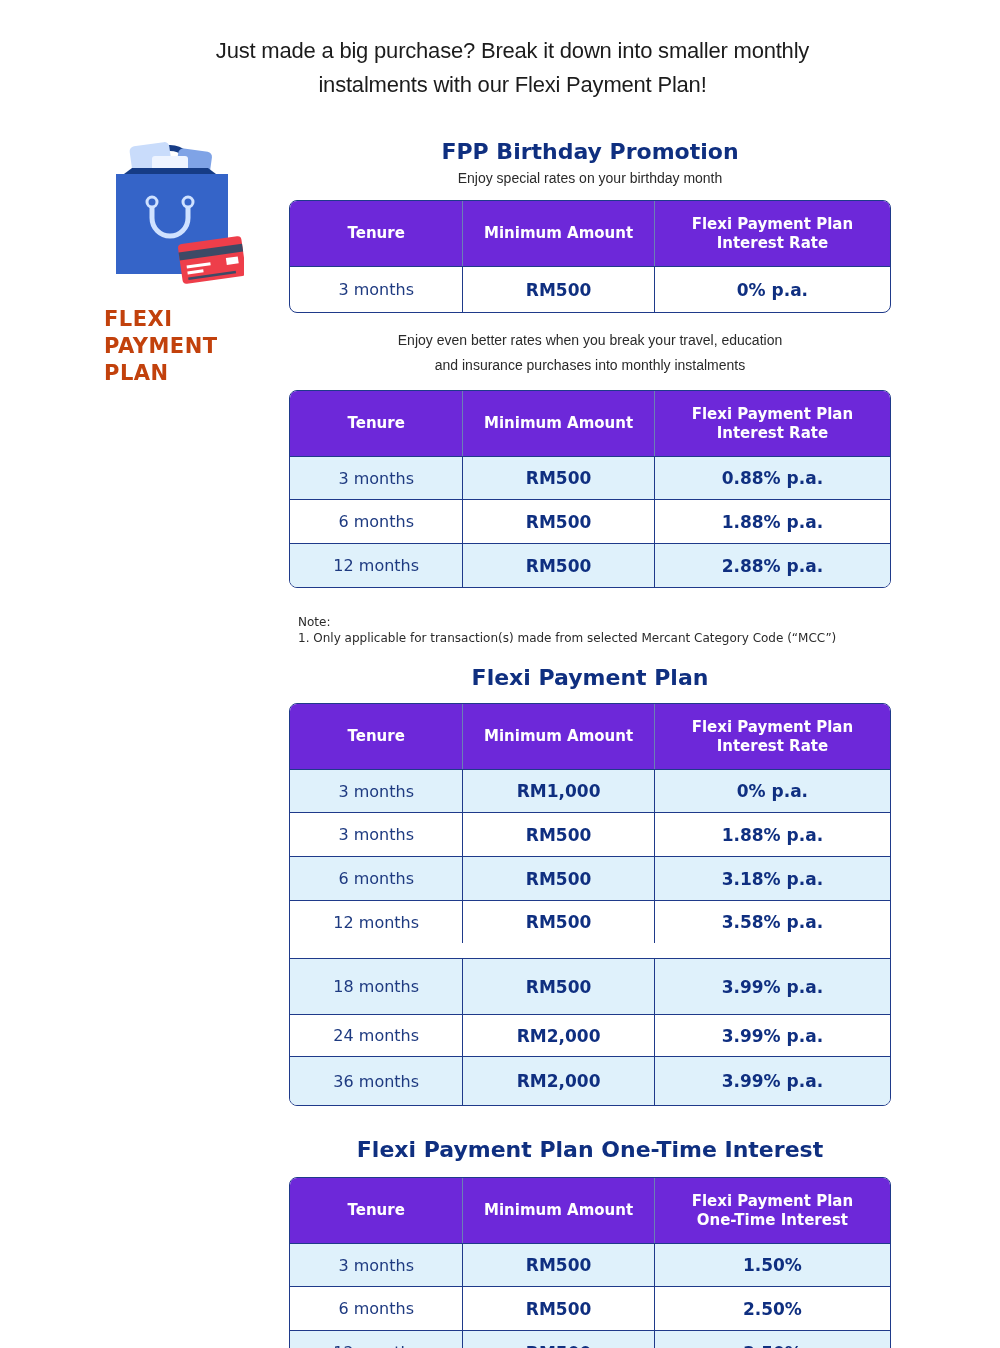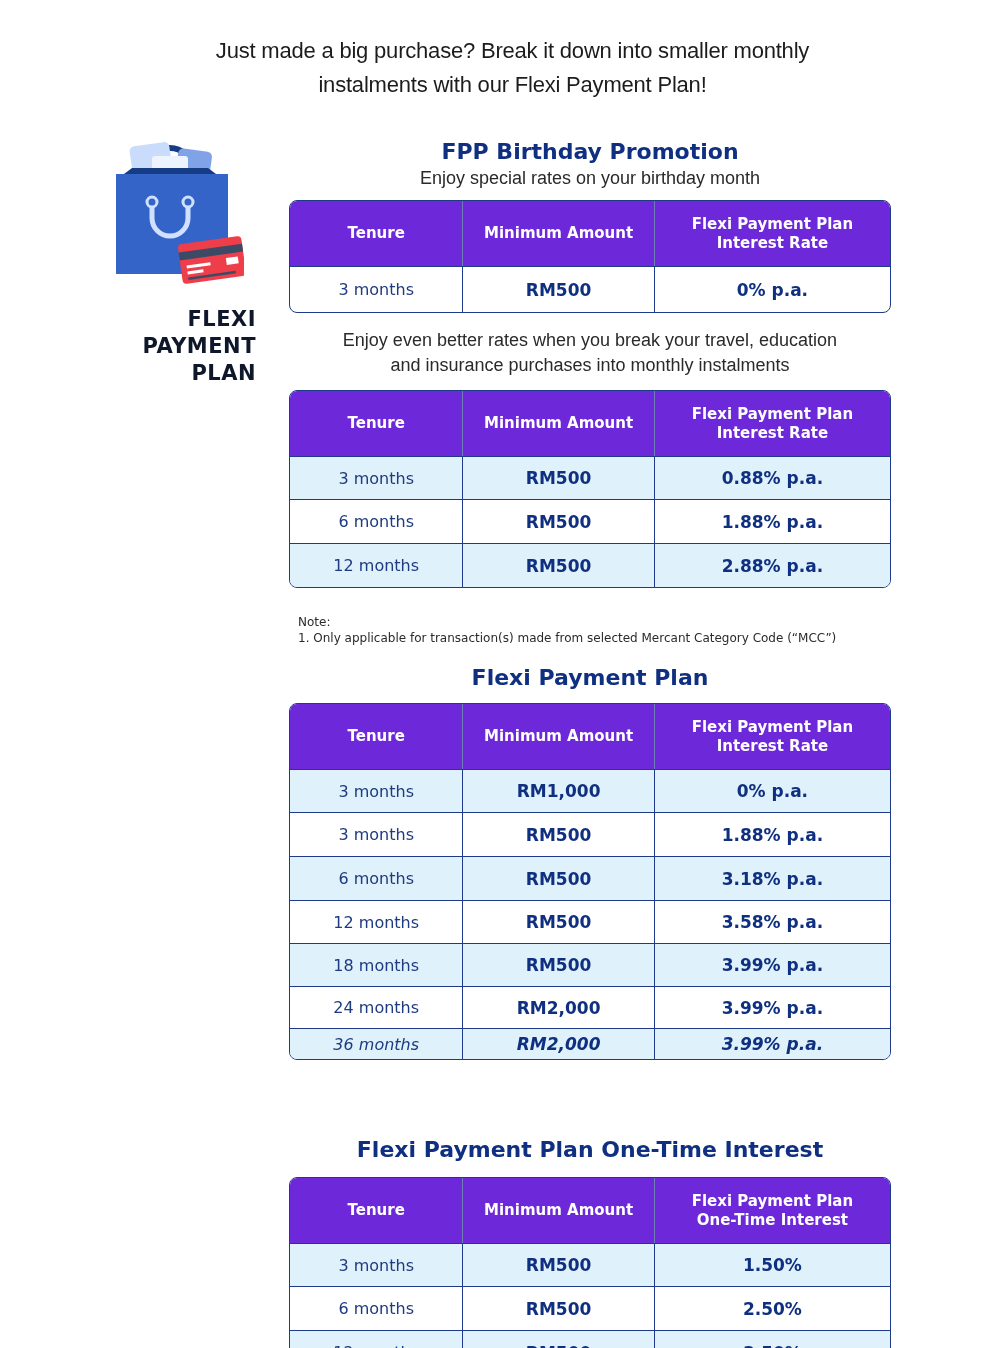--- a/index.html
+++ b/index.html
@@ -9,33 +9,33 @@
   .headline {
     position: absolute; left: 0; top: 34px; width: 1025px;
     text-align: center; font-size: 22px; line-height: 34px; color: #1c1c1c;
     font-family: "Liberation Sans", sans-serif; letter-spacing: -0.2px;
   }
   .headline span { display: block; }
 
   .brand { position: absolute; left: 104px; top: 130px; width: 140px; }
   .brand svg { display: block; margin-left: 4px; }
   .brand-title {
-    position: absolute; left: 16px; top: 176px; width: 136px;
-    text-align: right; color: #0f172a; font-weight: bold; font-size: 21px;
+    position: absolute; left: 0; top: 176px; width: 136px;
+    text-align: left; color: #c2410c; font-weight: bold; font-size: 21px;
     line-height: 27px; letter-spacing: 0.5px; font-family: "DejaVu Sans", sans-serif;
   }
   .brand-title span { display: block; }
 
   .section { position: absolute; left: 289px; width: 602px; }
   .sec-title {
     text-align: center; color: #0f2f80; font-weight: bold; font-size: 22px;
     line-height: 28px; font-family: "DejaVu Sans", sans-serif;
   }
   .sec-sub {
-    text-align: center; color: #2a2a2a; font-size: 18px; line-height: 25px;
+    text-align: center; color: #2a2a2a; font-size: 14px; line-height: 25px;
     font-family: "Liberation Sans", sans-serif;
   }
   .sec-sub span { display: block; }
 
   .tbl {
     width: 602px; border: 1.5px solid #1f3a8a; border-radius: 8px; overflow: hidden;
     background: #ffffff;
   }
   .tbl-head { display: flex; background: #6d28d9; height: 65px; }
   .tbl-head .c { color: #ffffff; font-weight: bold; font-size: 15px; line-height: 19px; }
@@ -178,31 +178,31 @@
     <div class="row alt" style="height:44px;">
       <div class="c c1">6 months</div>
       <div class="c c2">RM500</div>
       <div class="c c3">3.18% p.a.</div>
     </div>
     <div class="row" style="height:43px;">
       <div class="c c1">12 months</div>
       <div class="c c2">RM500</div>
       <div class="c c3">3.58% p.a.</div>
     </div>
-    <div class="row alt" style="height:43px;">
+    <div class="row alt" style="height:56px;margin-top:15px;">
       <div class="c c1">18 months</div>
       <div class="c c2">RM500</div>
       <div class="c c3">3.99% p.a.</div>
     </div>
     <div class="row" style="height:42px;">
       <div class="c c1">24 months</div>
       <div class="c c2">RM2,000</div>
       <div class="c c3">3.99% p.a.</div>
     </div>
-    <div class="row alt" style="height:31px;font-style:italic;">
+    <div class="row alt" style="height:49px;">
       <div class="c c1">36 months</div>
       <div class="c c2">RM2,000</div>
       <div class="c c3">3.99% p.a.</div>
     </div>
   </div>
 </div>
 
 <div class="section" style="top:1136px;">
   <div class="sec-title">Flexi Payment Plan One-Time Interest</div>
   <div class="tbl" style="margin-top:13px;">

